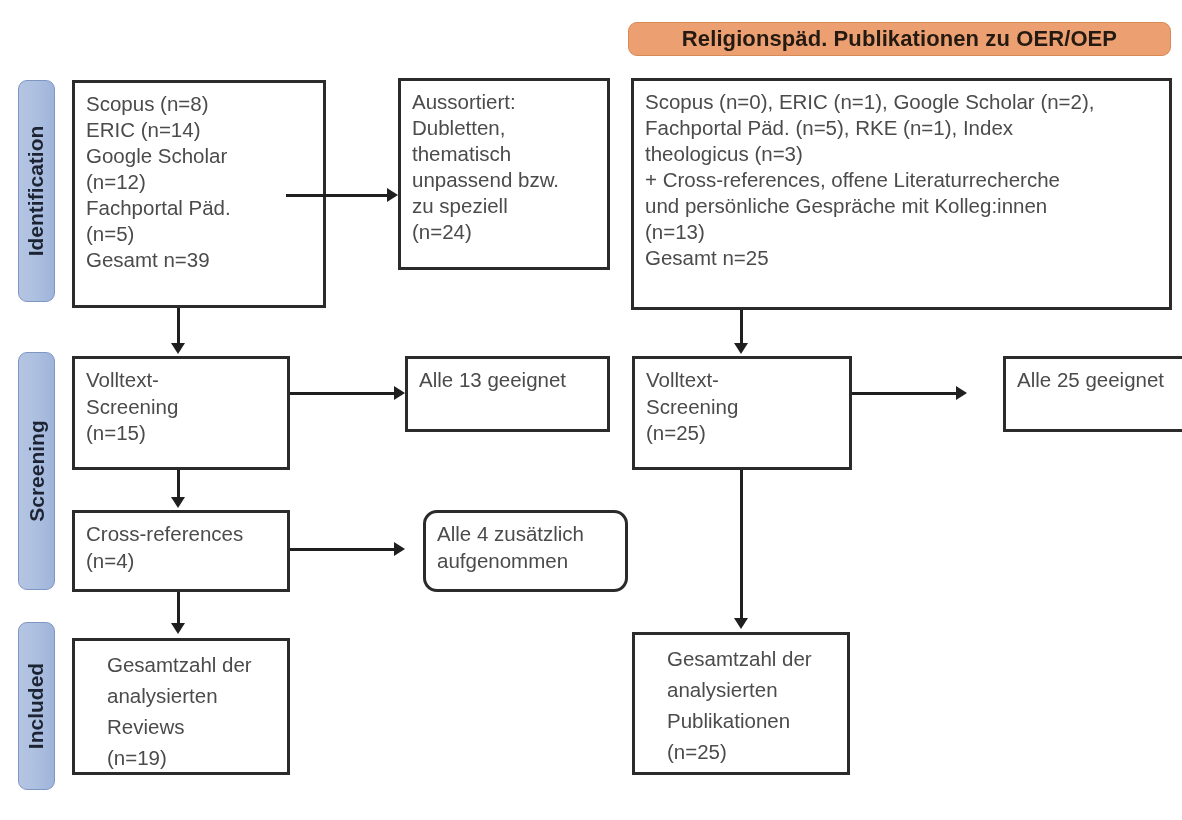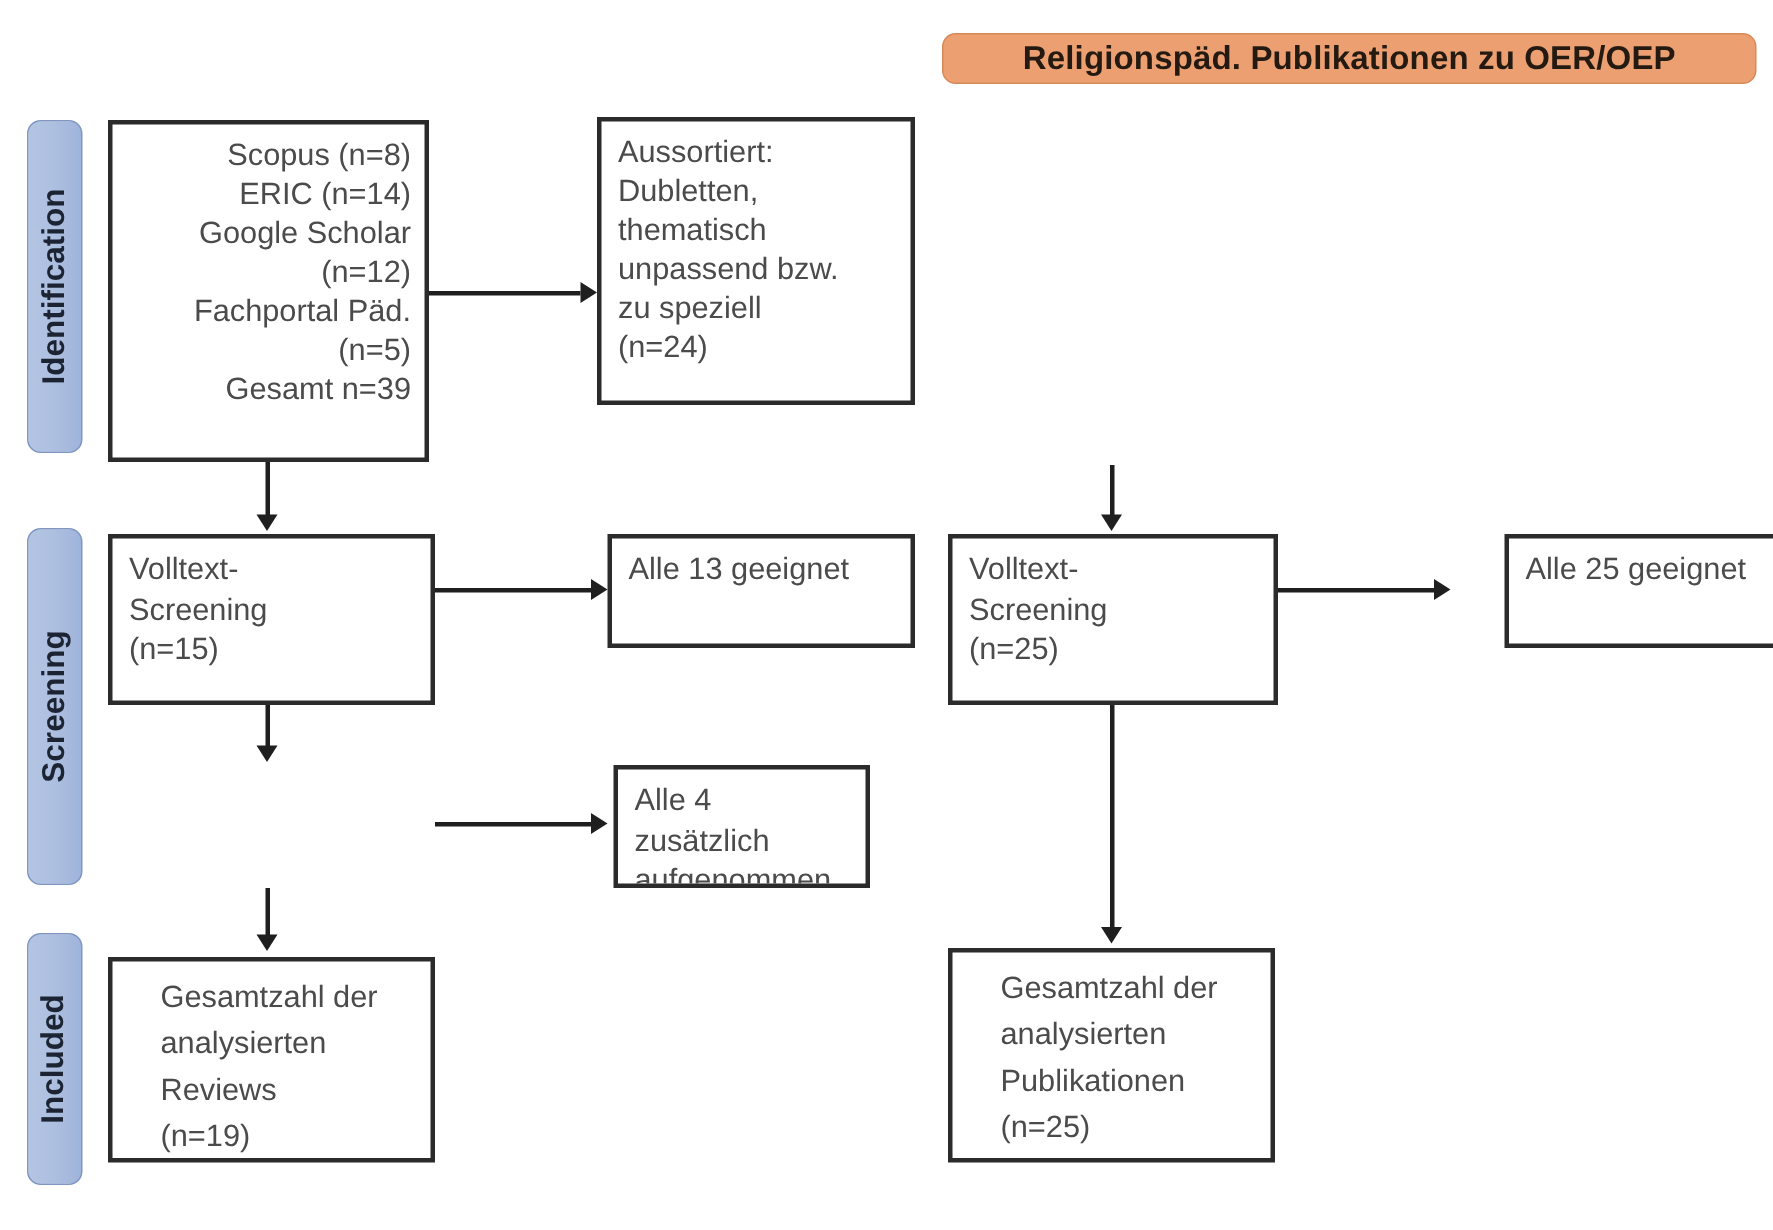--- a/index.html
+++ b/index.html
@@ -107,50 +107,59 @@
   </div>
 
   <div class="stage-pill" style="left:18px; top:352px; width:37px; height:238px;">
     <span>Screening</span>
   </div>
 
   <div class="stage-pill" style="left:18px; top:622px; width:37px; height:168px;">
     <span>Included</span>
   </div>
 
-  <div class="fbox tight" style="left:72px; top:80px; width:214px; height:228px;text-align:right;">Scopus (n=8)
+  <div class="fbox tight" style="left:72px; top:80px; width:254px; height:228px;">Scopus (n=8)
 ERIC (n=14)
 Google Scholar
 (n=12)
 Fachportal Päd.
 (n=5)
 Gesamt n=39</div>
 
   <div class="fbox tight" style="left:398px; top:78px; width:212px; height:192px;">Aussortiert:
 Dubletten,
 thematisch
 unpassend bzw.
 zu speziell
 (n=24)</div>
 
   <div class="fbox" style="left:72px; top:356px; width:218px; height:114px;">Volltext-
 Screening
 (n=15)</div>
 
   <div class="fbox" style="left:405px; top:356px; width:205px; height:76px;">Alle 13 geeignet</div>
 
+  <div class="fbox" style="left:72px; top:510px; width:218px; height:82px;">Cross-references
+(n=4)</div>
 
-  <div class="fbox" style="left:409px; top:510px; width:171px; height:82px;">Alle 4 zusätzlich
+  <div class="fbox" style="left:423px; top:510px; width:205px; height:82px;border-radius:14px;">Alle 4 zusätzlich
 aufgenommen</div>
 
   <div class="fbox loose" style="left:72px; top:638px; width:218px; height:137px;">Gesamtzahl der
 analysierten
 Reviews
 (n=19)</div>
 
+  <div class="fbox tight" style="left:631px; top:78px; width:541px; height:232px;">Scopus (n=0), ERIC (n=1), Google Scholar (n=2),
+Fachportal Päd. (n=5), RKE (n=1), Index
+theologicus (n=3)
++ Cross-references, offene Literaturrecherche
+und persönliche Gespräche mit Kolleg:innen
+(n=13)
+Gesamt n=25</div>
 
   <div class="fbox" style="left:632px; top:356px; width:220px; height:114px;">Volltext-
 Screening
 (n=25)</div>
 
   <div class="fbox" style="left:1003px; top:356px; width:205px; height:76px;">Alle 25 geeignet</div>
 
   <div class="fbox loose" style="left:632px; top:632px; width:218px; height:143px;">Gesamtzahl der
 analysierten
 Publikationen

